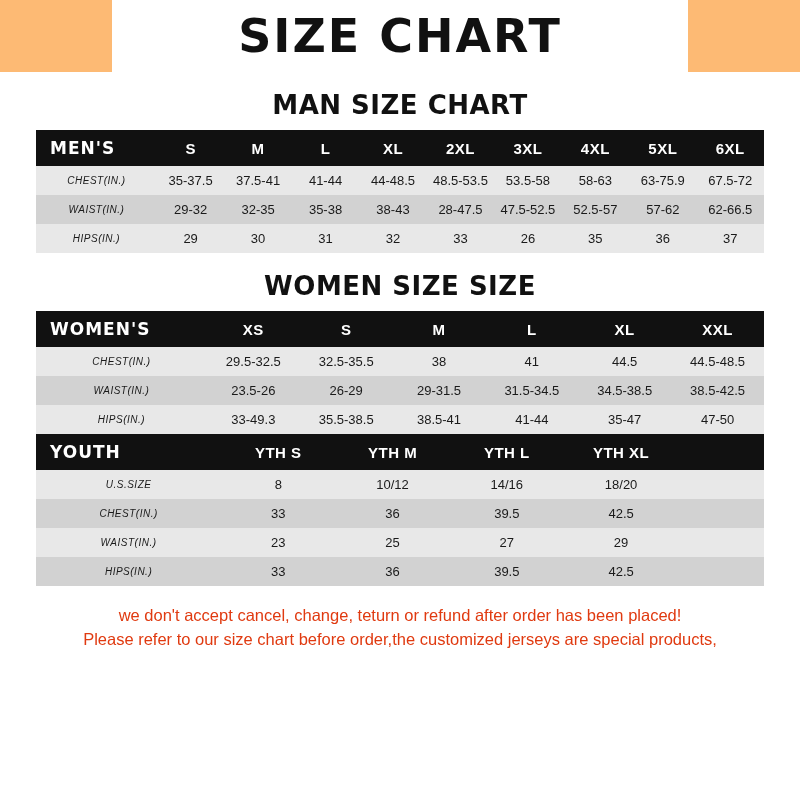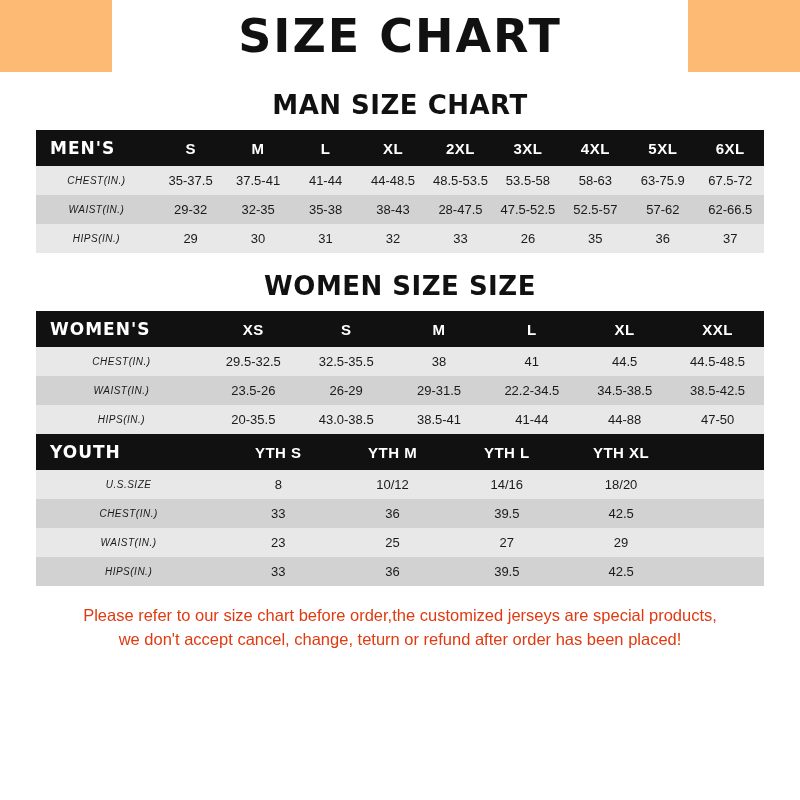--- a/index.html
+++ b/index.html
@@ -215,31 +215,31 @@
           <td>38</td>
           <td>41</td>
           <td>44.5</td>
           <td>44.5-48.5</td>
         </tr>
         <tr class="row-dark">
           <td class="first-col">WAIST(IN.)</td>
           <td>23.5-26</td>
           <td>26-29</td>
           <td>29-31.5</td>
-          <td>22.2-34.5</td>
+          <td>31.5-34.5</td>
           <td>34.5-38.5</td>
           <td>38.5-42.5</td>
         </tr>
         <tr class="row-light">
           <td class="first-col">HIPS(IN.)</td>
-          <td>20-35.5</td>
-          <td>43.0-38.5</td>
+          <td>33-49.3</td>
+          <td>35.5-38.5</td>
           <td>38.5-41</td>
           <td>41-44</td>
-          <td>44-88</td>
+          <td>35-47</td>
           <td>47-50</td>
         </tr>
       </tbody>
     </table>
 
     <table class="size-table">
       <thead>
         <tr>
           <th class="first-col" style="width:24%">YOUTH</th>
           <th style="width:16%">YTH S</th>
@@ -279,18 +279,18 @@
           <td>33</td>
           <td>36</td>
           <td>39.5</td>
           <td>42.5</td>
           <td></td>
         </tr>
       </tbody>
     </table>
 
     <div class="footer-note">
+      <div>we don't accept cancel, change, teturn or refund after order has been placed!</div>
       <div>Please refer to our size chart before order,the customized jerseys are special products,</div>
-      <div>we don't accept cancel, change, teturn or refund after order has been placed!</div>
     </div>
 
   </div>
 </div>
 
 </body></html>

